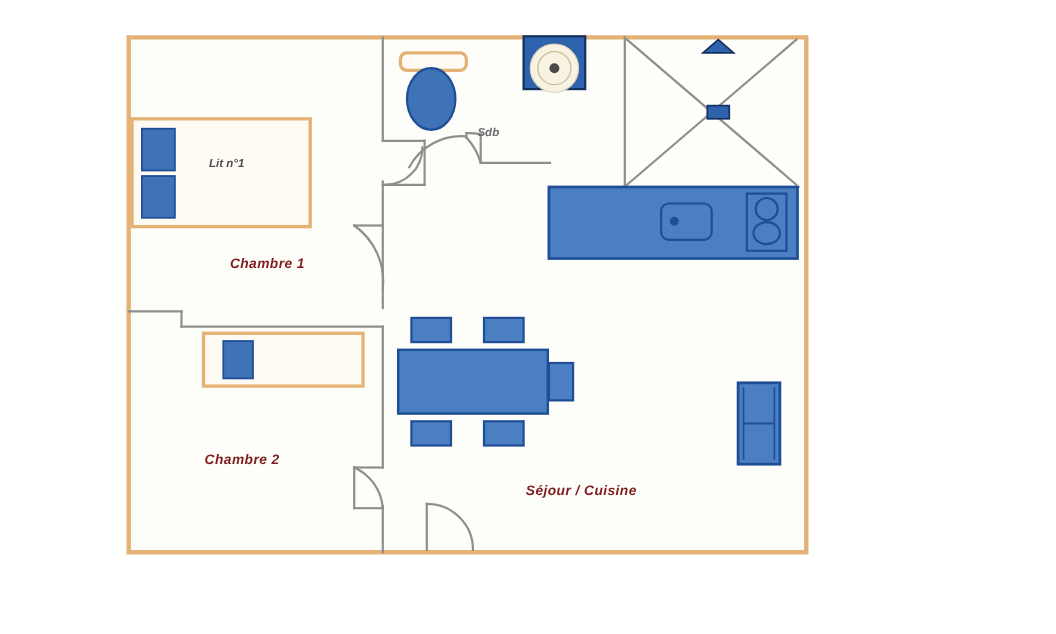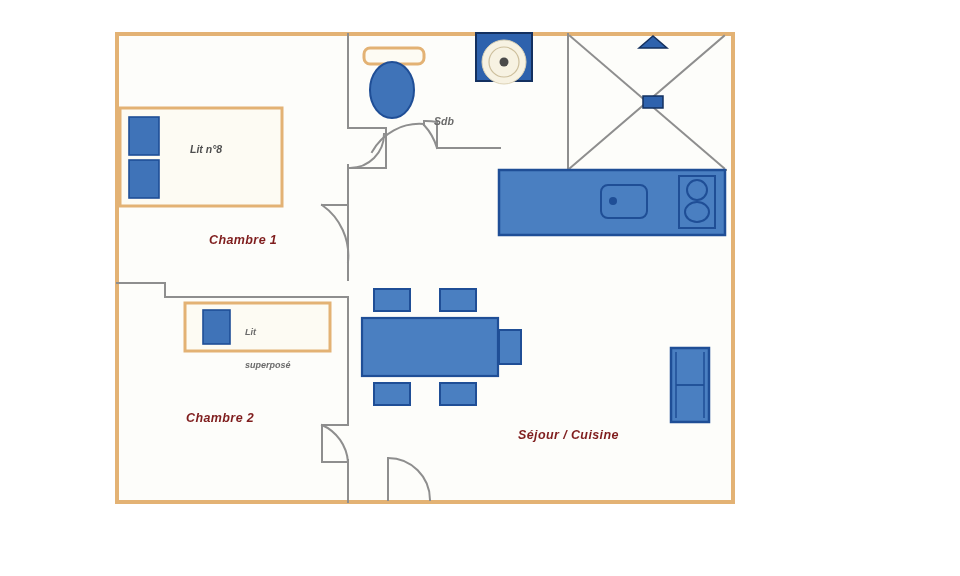--- a/index.html
+++ b/index.html
@@ -172,25 +172,21 @@
       <path d="M676,352 L676,418" stroke="#1f4e96" stroke-width="1.5" fill="none"></path>
       <path d="M704,352 L704,418" stroke="#1f4e96" stroke-width="1.5" fill="none"></path>
     </g>
 
   </svg>
 
   <div class="label room blur" style="left:209px; top:233px;">Chambre 1</div>
 
   <div class="label room blur" style="left:186px; top:411px;">Chambre 2</div>
 
-  <div class="label room blur" style="left:478px; top:428px;margin-left:40px;">Séjour / Cuisine</div>
+  <div class="label room blur" style="left:478px; top:439px;">Séjour / Cuisine</div>
 
   <div class="label small blur" style="left:434px; top:116px; font-size:10.5px;">Sdb</div>
 
-  <div class="label bedlabel blur" style="left:190px; top:143px;">Lit n°8</div>
+  <div class="label bedlabel blur" style="left:190px; top:143px;">Lit n°1</div>
 
-  <div class="label small blur" style="left:245px; top:305px;">
-    <div>Lit</div>
-    <div>superposé</div>
-  </div>
 
 
 </div>
 
 </body></html>

